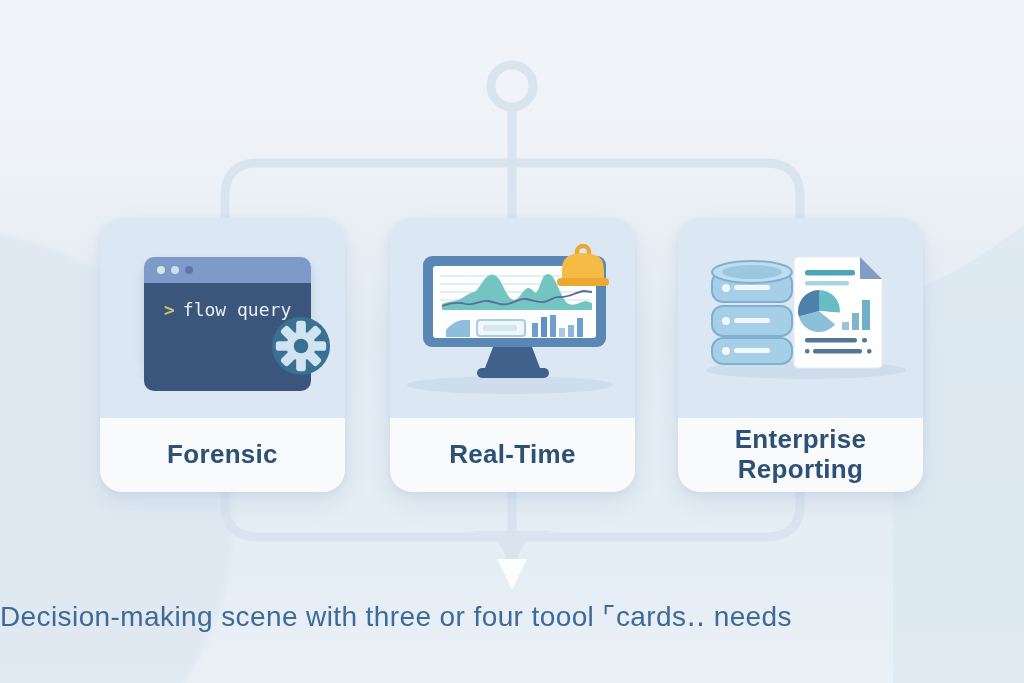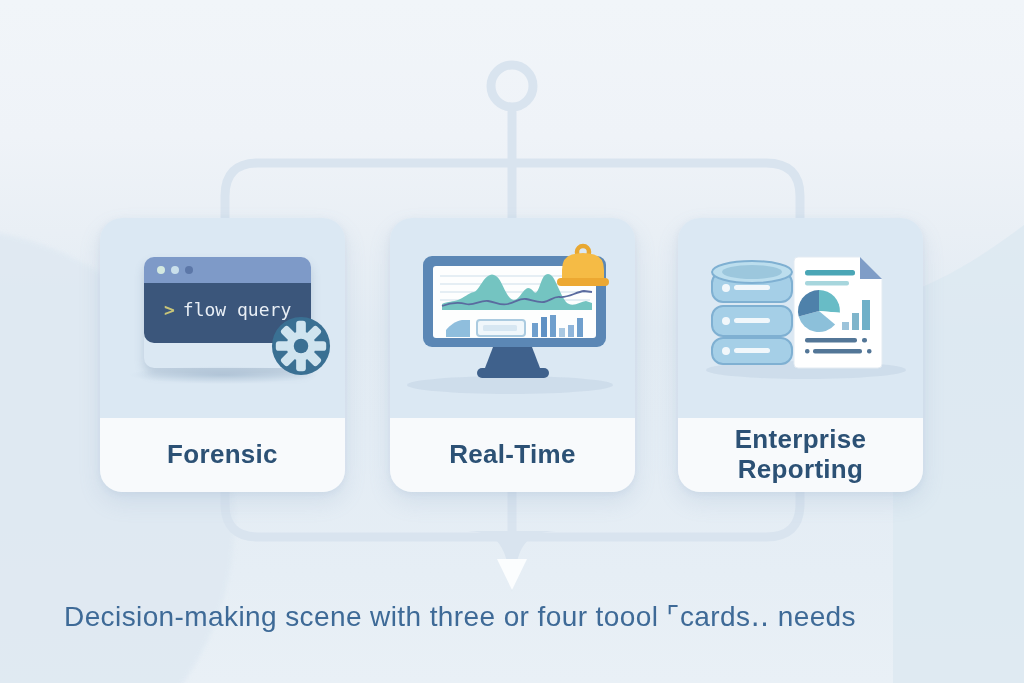--- a/index.html
+++ b/index.html
@@ -37,34 +37,34 @@
   }
   .term-header{
     height:26px;background:#7e9ac8;border-radius:10px 10px 0 0;
     display:flex;align-items:center;gap:6px;padding-left:13px;
   }
   .term-dot{width:8px;height:8px;border-radius:50%;}
   .term-dot.d1{background:#d4e9e0;}
   .term-dot.d2{background:#c9dfeb;}
   .term-dot.d3{background:#5c77a8;}
   .term-body{
-    height:60px;background:#3b567b;border-radius:0 0 10px 10px;
+    height:108px;background:#3b567b;border-radius:0 0 10px 10px;
     font-family:"DejaVu Sans Mono","Liberation Mono",monospace;font-size:18px;
     padding:16px 0 0 20px;box-sizing:border-box;white-space:nowrap;
   }
   .term-prompt{color:#c9c578;font-weight:bold;}
   .term-cmd{color:#e8eef5;margin-left:8px;}
   .gear-badge{position:absolute;left:170px;top:97px;}
   .icon-shadow{
     position:absolute;border-radius:50%;
     background:radial-gradient(ellipse at center,rgba(150,175,200,.45) 0%,rgba(150,175,200,0) 70%);
   }
   
   .caption{
-    position:absolute;left:0;top:600px;width:920px;text-align:center;
+    position:absolute;left:0;top:600px;width:920px;text-align:left;
     color:#3e6a97;font-size:28px;letter-spacing:.4px;
     font-family:"Liberation Sans","DejaVu Sans",sans-serif;
   }
 </style>
 </head>
 <body>
 
 <div id="stage">
 
   <div class="bg-blob-left"></div>

